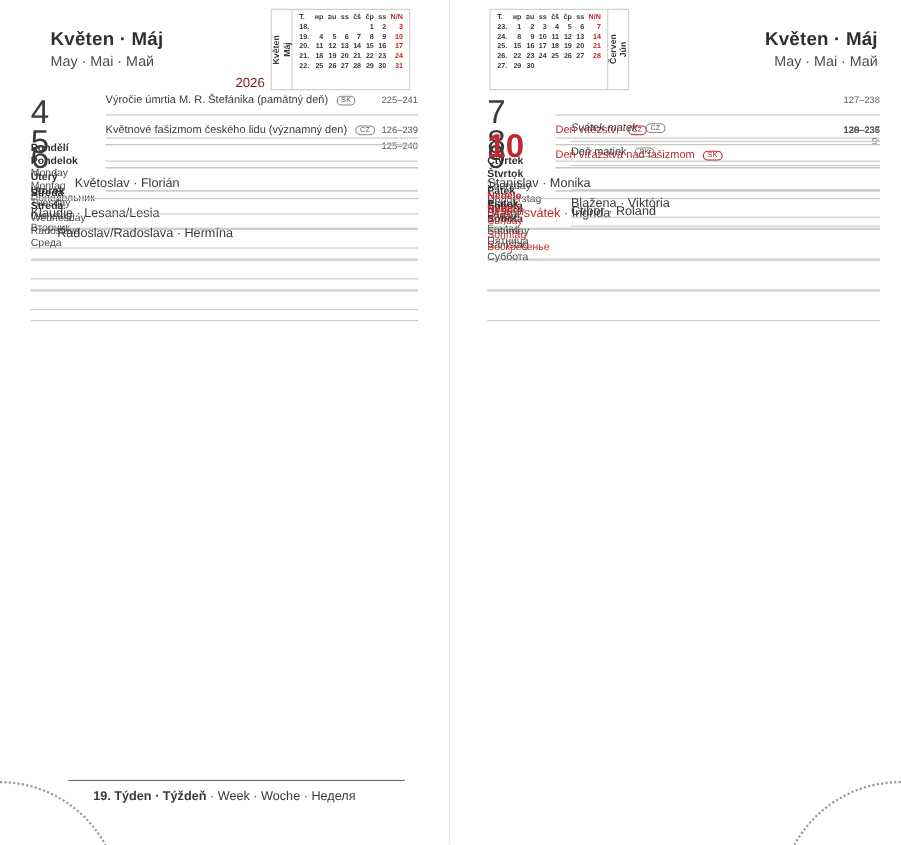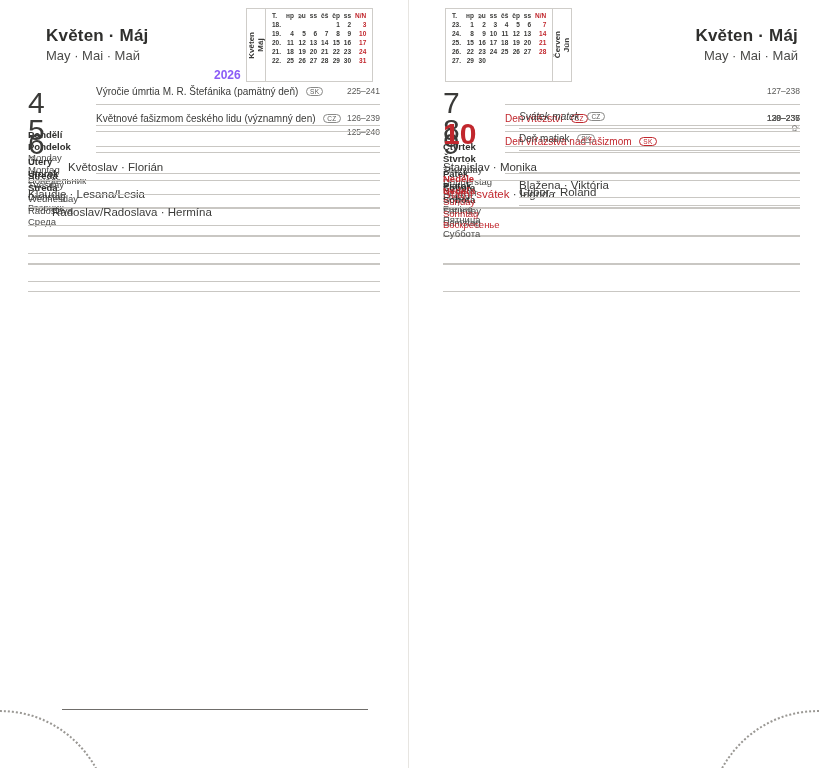--- a/index.html
+++ b/index.html
@@ -28,21 +28,21 @@
     position: absolute; top: 26px;
     font-size: 17px; font-weight: bold; color: #2f2f2d;
     letter-spacing: .2px;
   }
   .hdr-sub {
     position: absolute; top: 48px;
     font-size: 13px; color: #4b4b49;
   }
   .hdr-year {
     position: absolute; top: 68px;
-    font-size: 12px; color: #8b5cf6; font-weight: bold;
+    font-size: 12px; color: #7f1d1d;
   }
   .left .hdr-title { left: 28px; }
   .left .hdr-sub { left: 28px; }
   .left .hdr-year { left: 196px; }
   .right .hdr-title { right: 20px; text-align: right; }
   .right .hdr-sub { right: 20px; text-align: right; }
   .right .hdr-year { left: 20px; }
 
   
   .mini {
@@ -298,20 +298,25 @@
         <div class="rule" style="left:96px; right:28px; top:83px;"></div>
         <div class="names" style="left:28px; top:95px;padding-left:24px;">Radoslav/Radoslava · Hermína</div>
         <div class="rule" style="left:28px; right:28px; top:114px;"></div>
         <div class="rule" style="left:28px; right:28px; top:142px;"></div>
         <div class="rule" style="left:28px; right:28px; top:170px;"></div>
       </div>
 
     </div>
 
     <div class="footline"></div>
+    <div class="footer">
+      <span class="b">19. Týden</span>
+      <span class="b">· Týždeň</span>
+      <span>· Week · Woche · Неделя</span>
+    </div>
     <div class="dotted-left"></div>
   </div>
 
   <div class="half right">
 
     <div class="hdr">
       <div class="hdr-title">Květen · Máj</div>
       <div class="hdr-sub">May · Mai · Май</div>
       <div class="hdr-year">2026</div>
 

